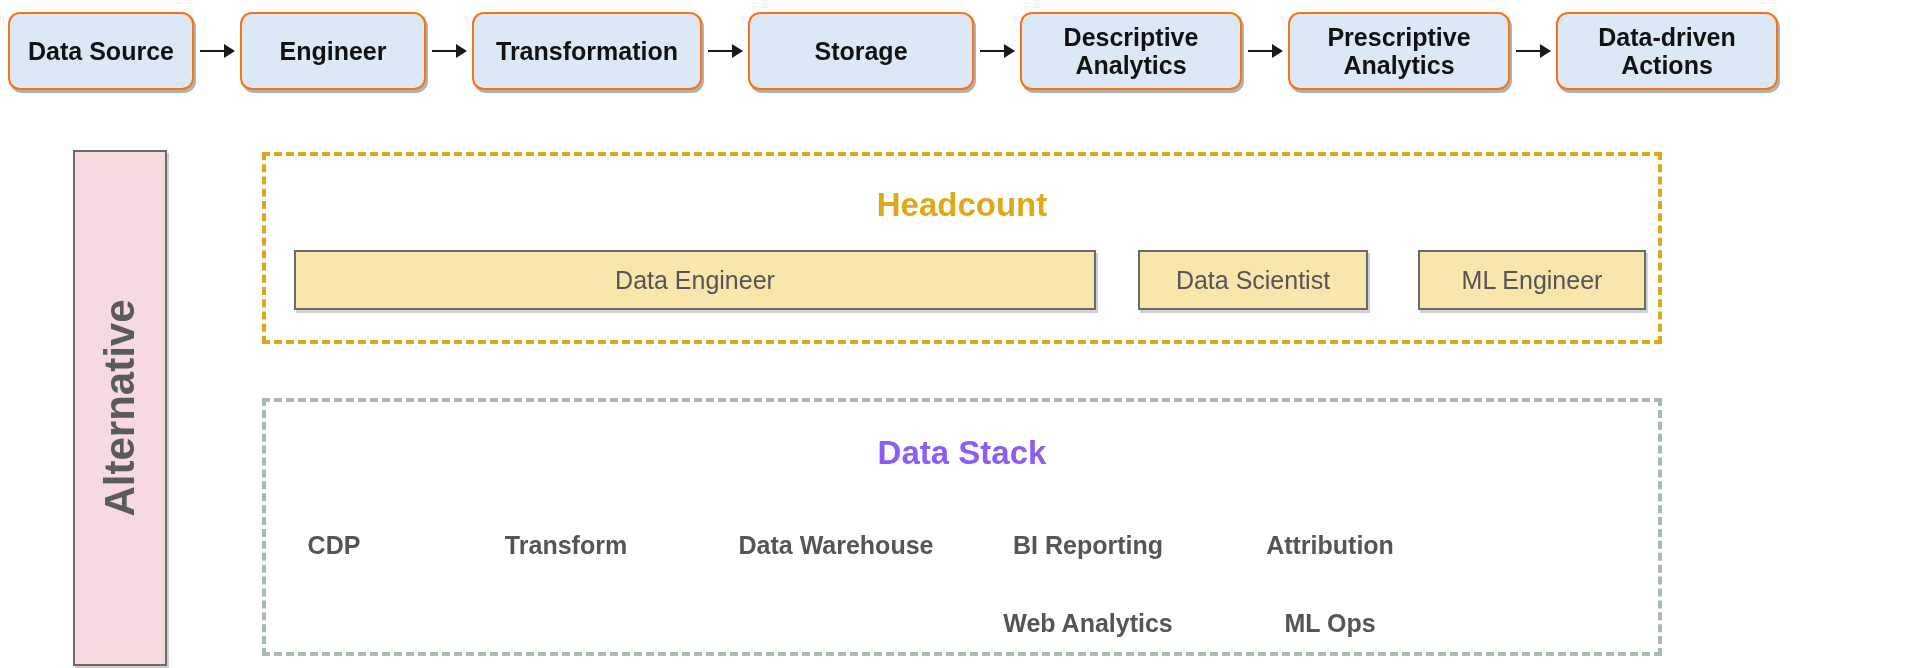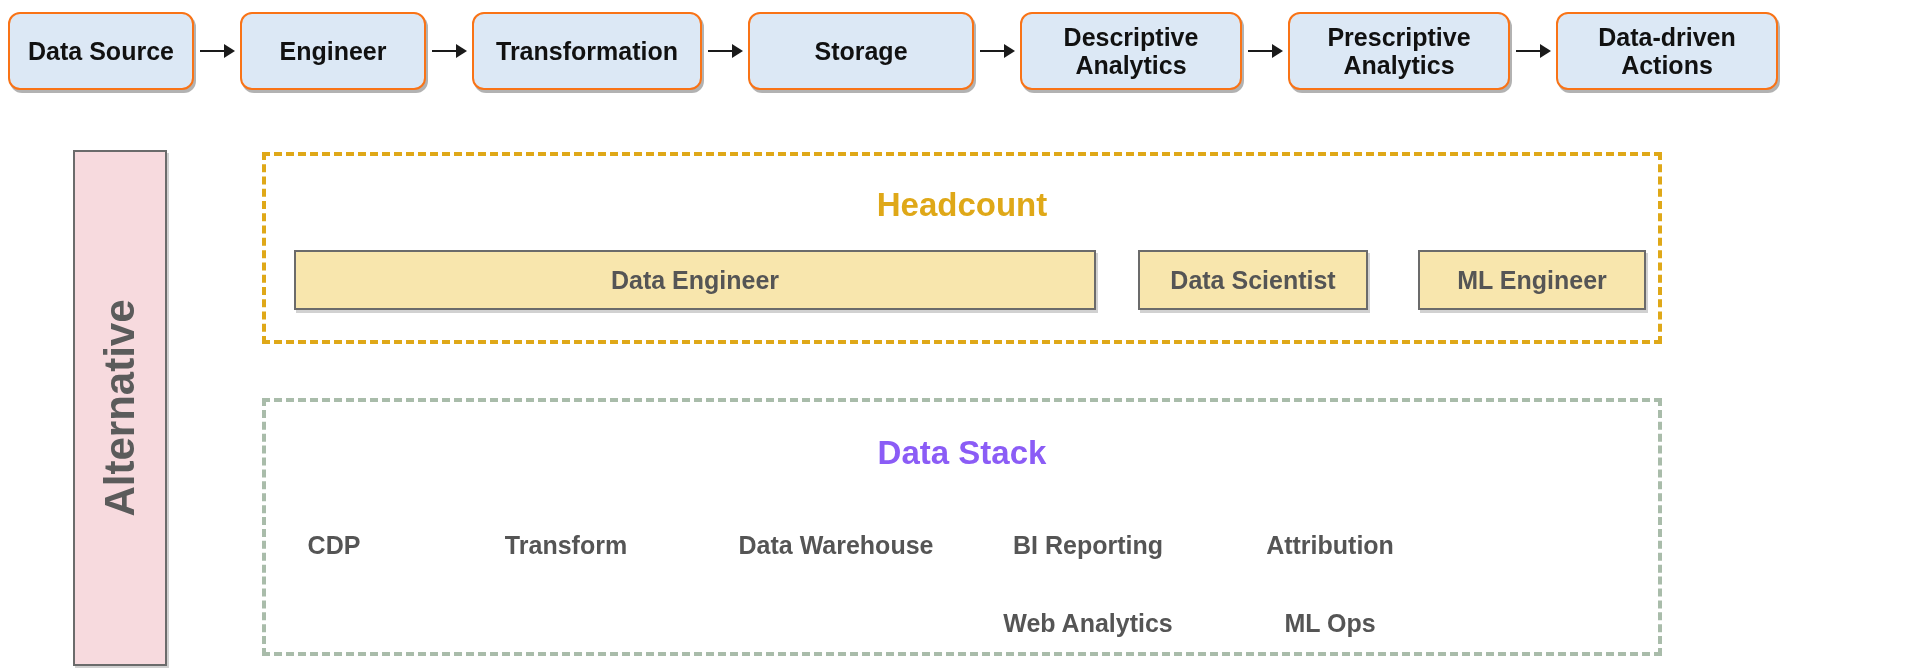--- a/index.html
+++ b/index.html
@@ -132,21 +132,21 @@
   .role-box {
     position: absolute;
     box-sizing: border-box;
     height: 60px;
     background: #f8e6ad;
     border: 2px solid #6b6b6b;
     display: flex;
     align-items: center;
     justify-content: center;
     font-size: 25px;
-    font-weight: bold;
+    font-weight: normal;
     color: #555555;
     box-shadow: 2px 3px 0 rgba(0,0,0,0.18);
   }
   #role-data-engineer { left: 28px;  top: 94px; width: 802px; }
   #role-data-scientist { left: 872px; top: 94px; width: 230px; }
   #role-ml-engineer   { left: 1152px; top: 94px; width: 228px; }
 
   
   .stack-label {
     position: absolute;

